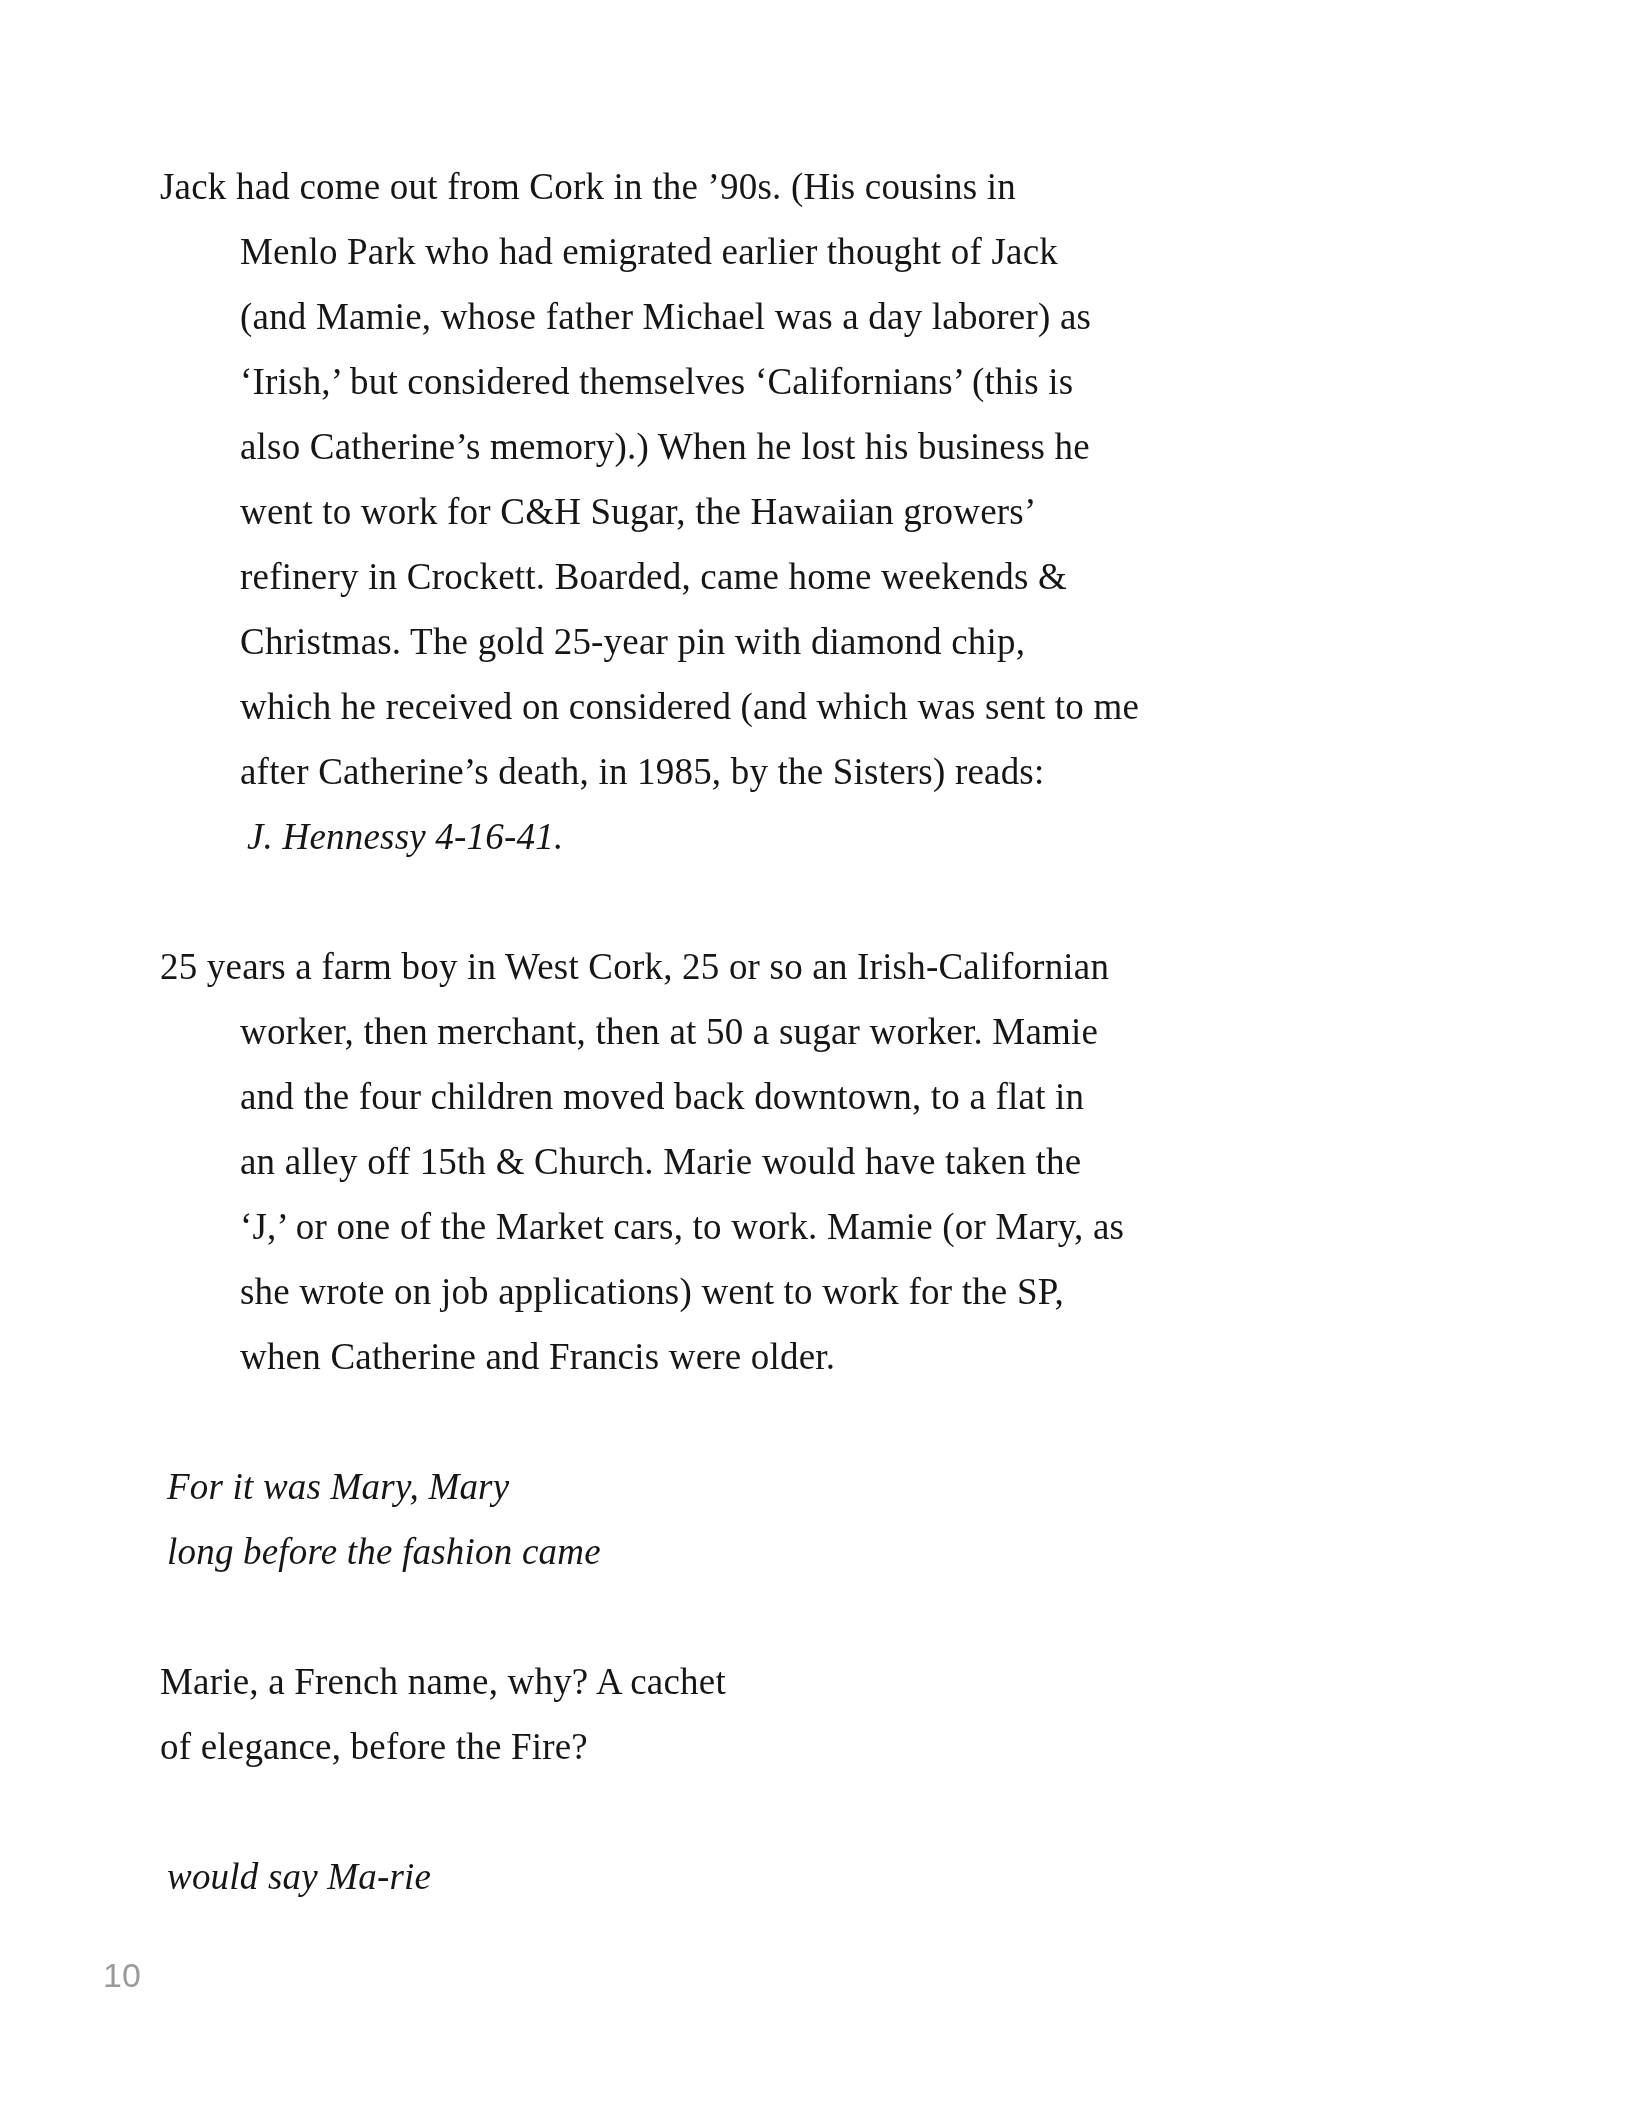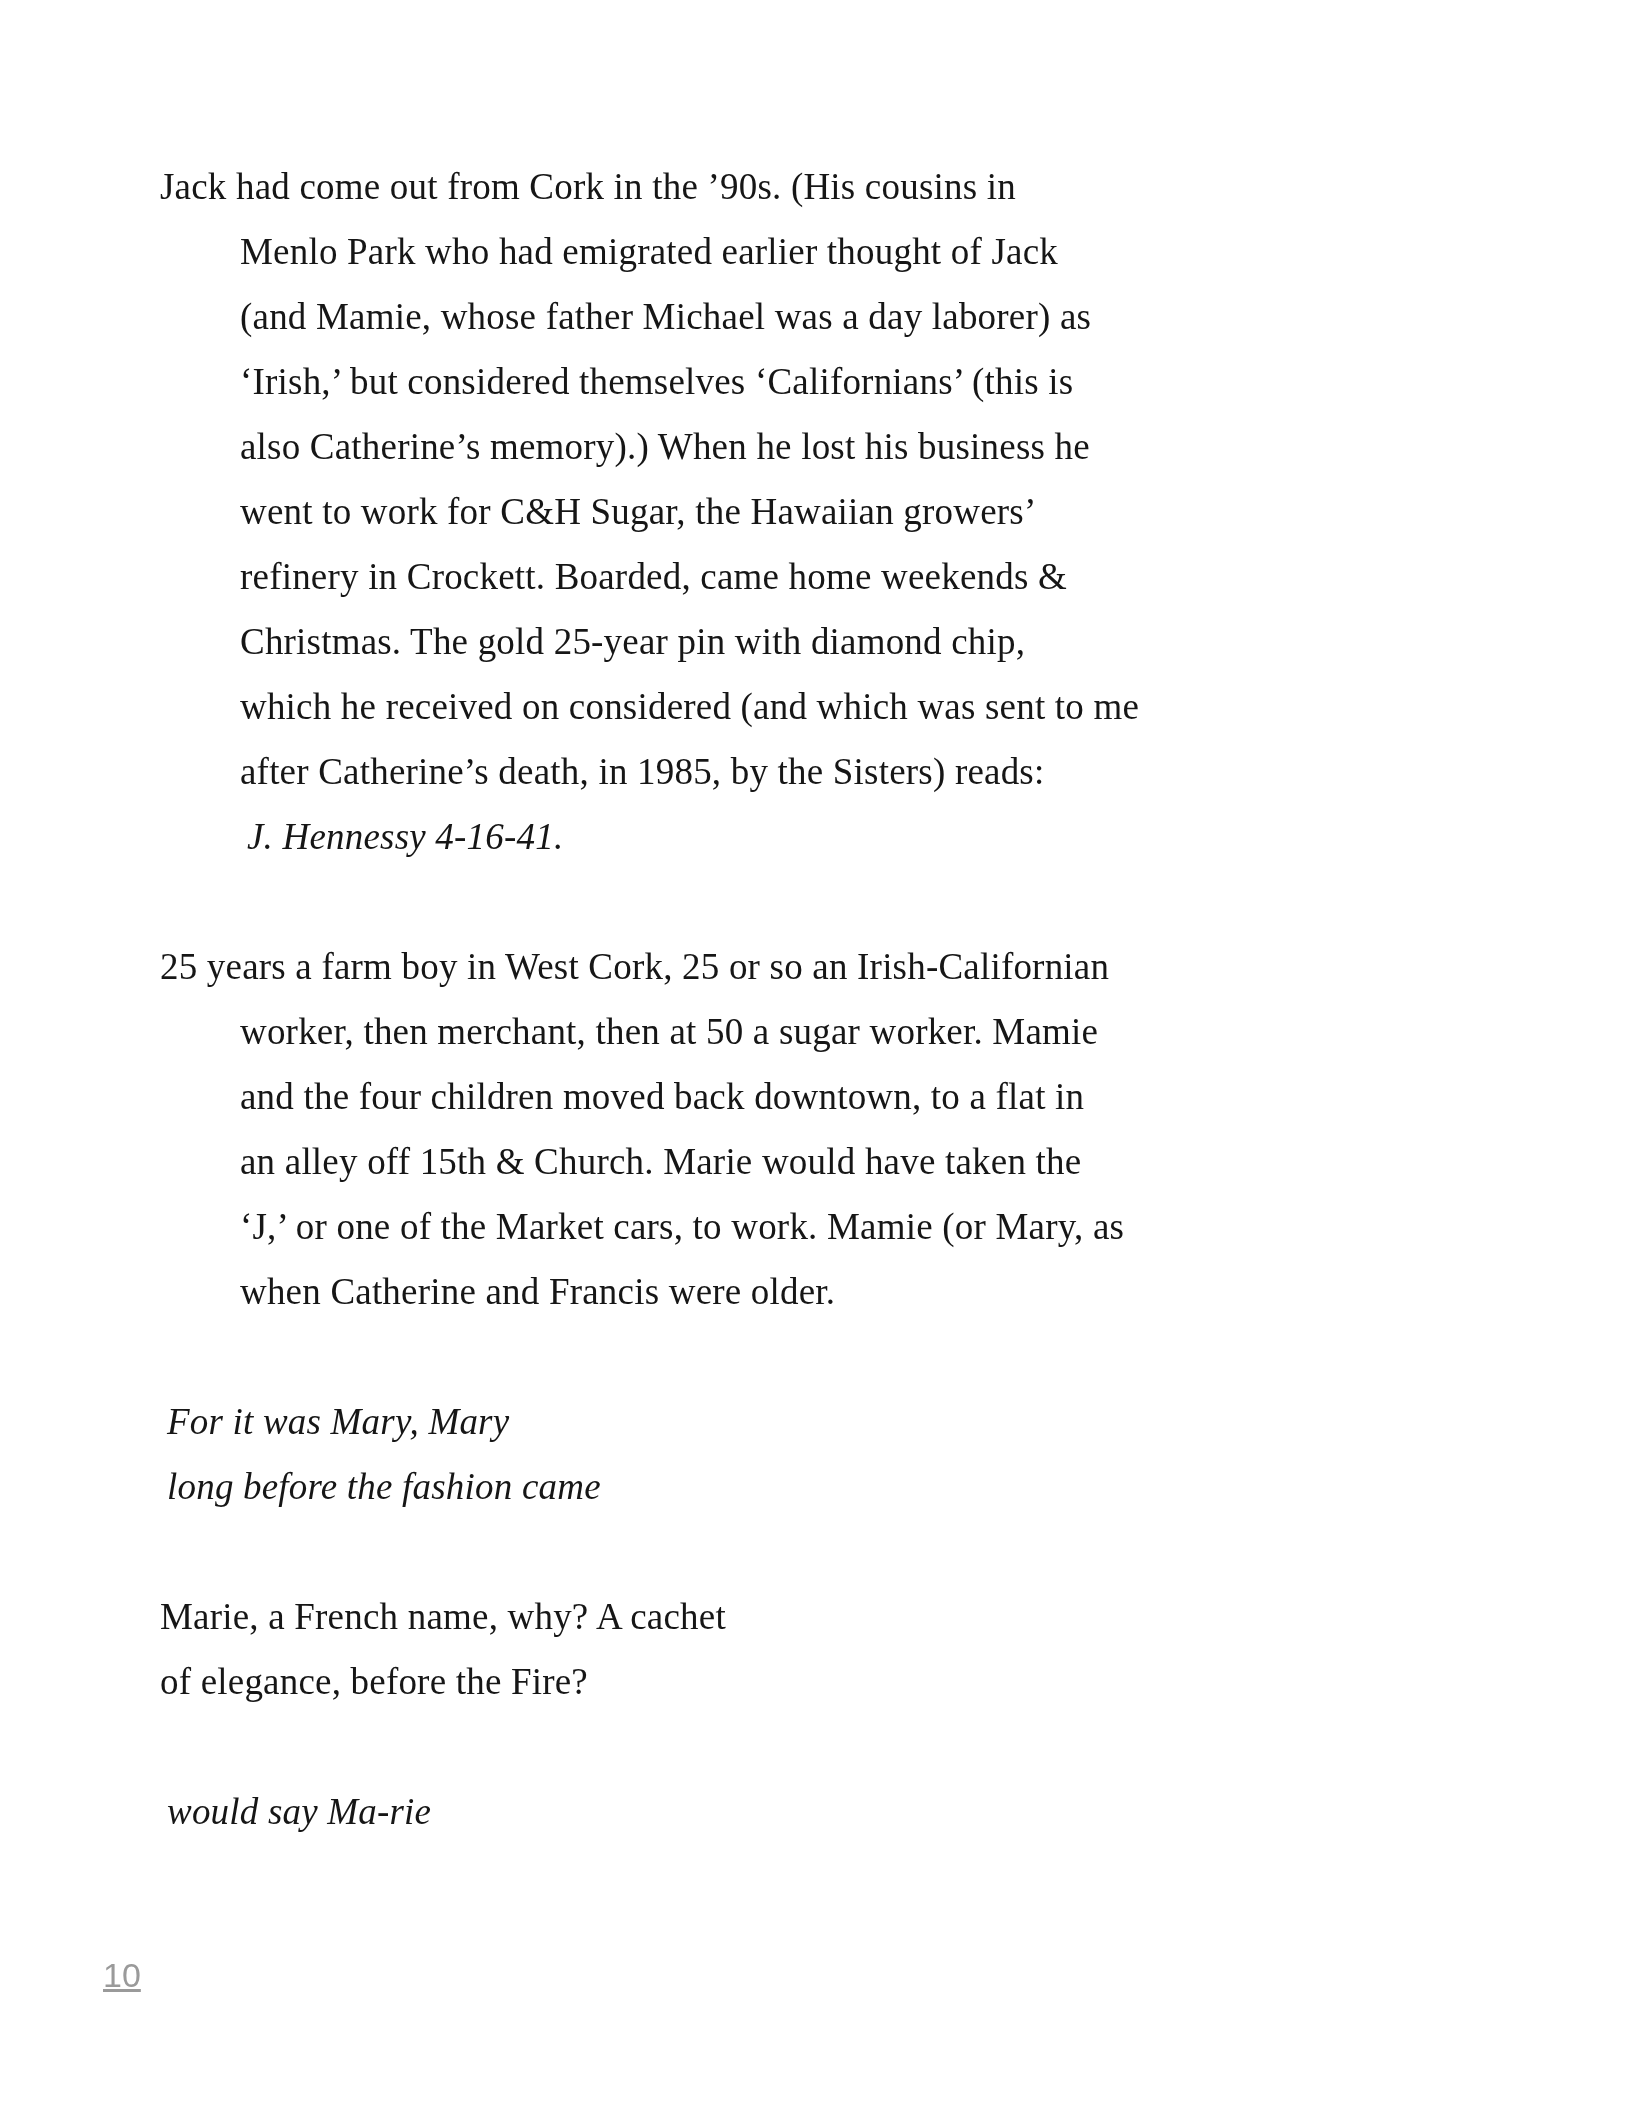--- a/index.html
+++ b/index.html
@@ -49,21 +49,20 @@
     margin-left: 7px;
   }
   .page-number {
     position: absolute;
     left: 103px;
     top: 1958px;
     font-family: "Liberation Sans", sans-serif;
     font-size: 34px;
     line-height: 34px;
     color: #9a9a9a;
-    text-decoration: underline;
   }
 </style>
 </head>
 <body>
 
 <div class="page">
 
   <div class="text-column">
 
     <div class="para">
@@ -79,20 +78,21 @@
       <div class="line indent">after Catherine’s death, in 1985, by the Sisters) reads:</div>
       <div class="line indent italic">J. Hennessy 4-16-41.</div>
     </div>
 
     <div class="para">
       <div class="line">25 years a farm boy in West Cork, 25 or so an Irish-Californian</div>
       <div class="line indent">worker, then merchant, then at 50 a sugar worker. Mamie</div>
       <div class="line indent">and the four children moved back downtown, to a flat in</div>
       <div class="line indent">an alley off 15th &amp; Church. Marie would have taken the</div>
       <div class="line indent">‘J,’ or one of the Market cars, to work. Mamie (or Mary, as</div>
+      <div class="line indent">she wrote on job applications) went to work for the SP,</div>
       <div class="line indent">when Catherine and Francis were older.</div>
     </div>
 
     <div class="stanza italic">
       <div class="line">For it was Mary, Mary</div>
       <div class="line">long before the fashion came</div>
     </div>
 
     <div class="stanza">
       <div class="line">Marie, a French name, why? A cachet</div>

